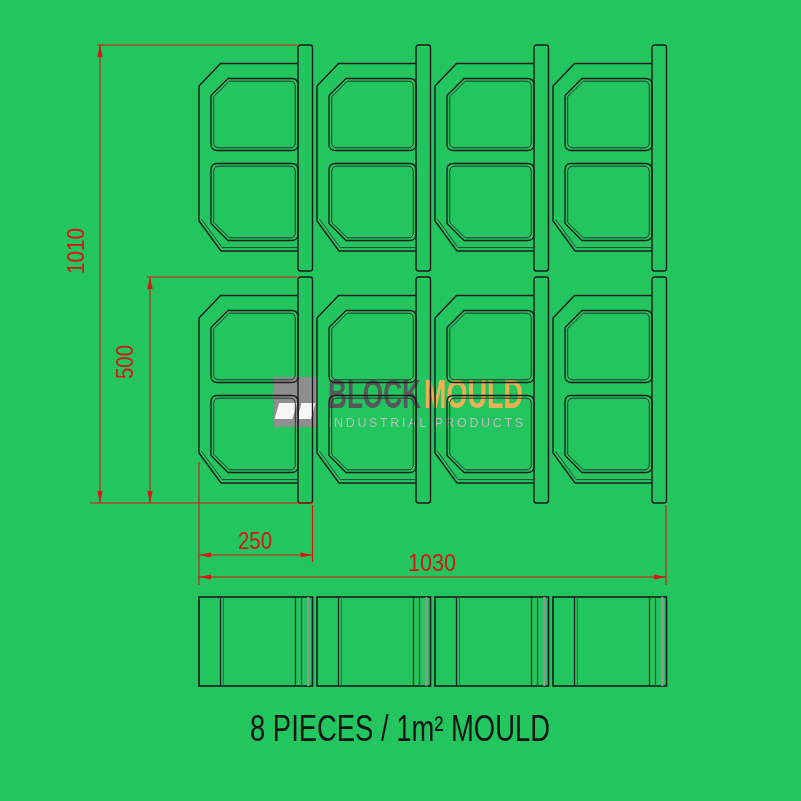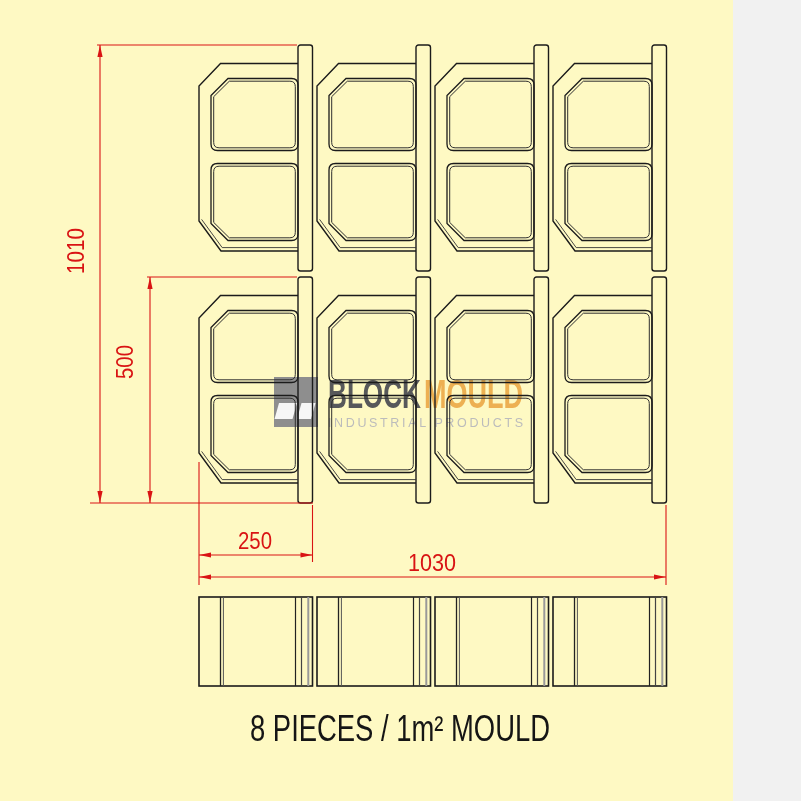--- a/index.html
+++ b/index.html
@@ -1,19 +1,19 @@
 <!DOCTYPE html>
 <html><head>
 <meta charset="utf-8">
 <style>
   html,body{margin:0;padding:0;background:#f1f1f1;}
   .canvas{
     position:relative;
-    width:733px;height:801px;
-    background:#fef9c3;
+    width:801px;height:801px;
+    background:#22c55e;
     font-family:"Liberation Sans", sans-serif;
     overflow:hidden;
   }
   svg{display:block;}
   .dim-text{fill:#d91414;font-size:24px;font-family:"Liberation Sans",sans-serif;}
   .caption-text{fill:#151515;font-size:36px;font-family:"Liberation Sans",sans-serif;}
   .logo-big{font-weight:bold;font-size:40px;font-family:"Liberation Sans",sans-serif;}
   .logo-small{font-size:12.5px;fill:#bcbcbc;font-family:"Liberation Sans",sans-serif;}
 </style>
 </head>

